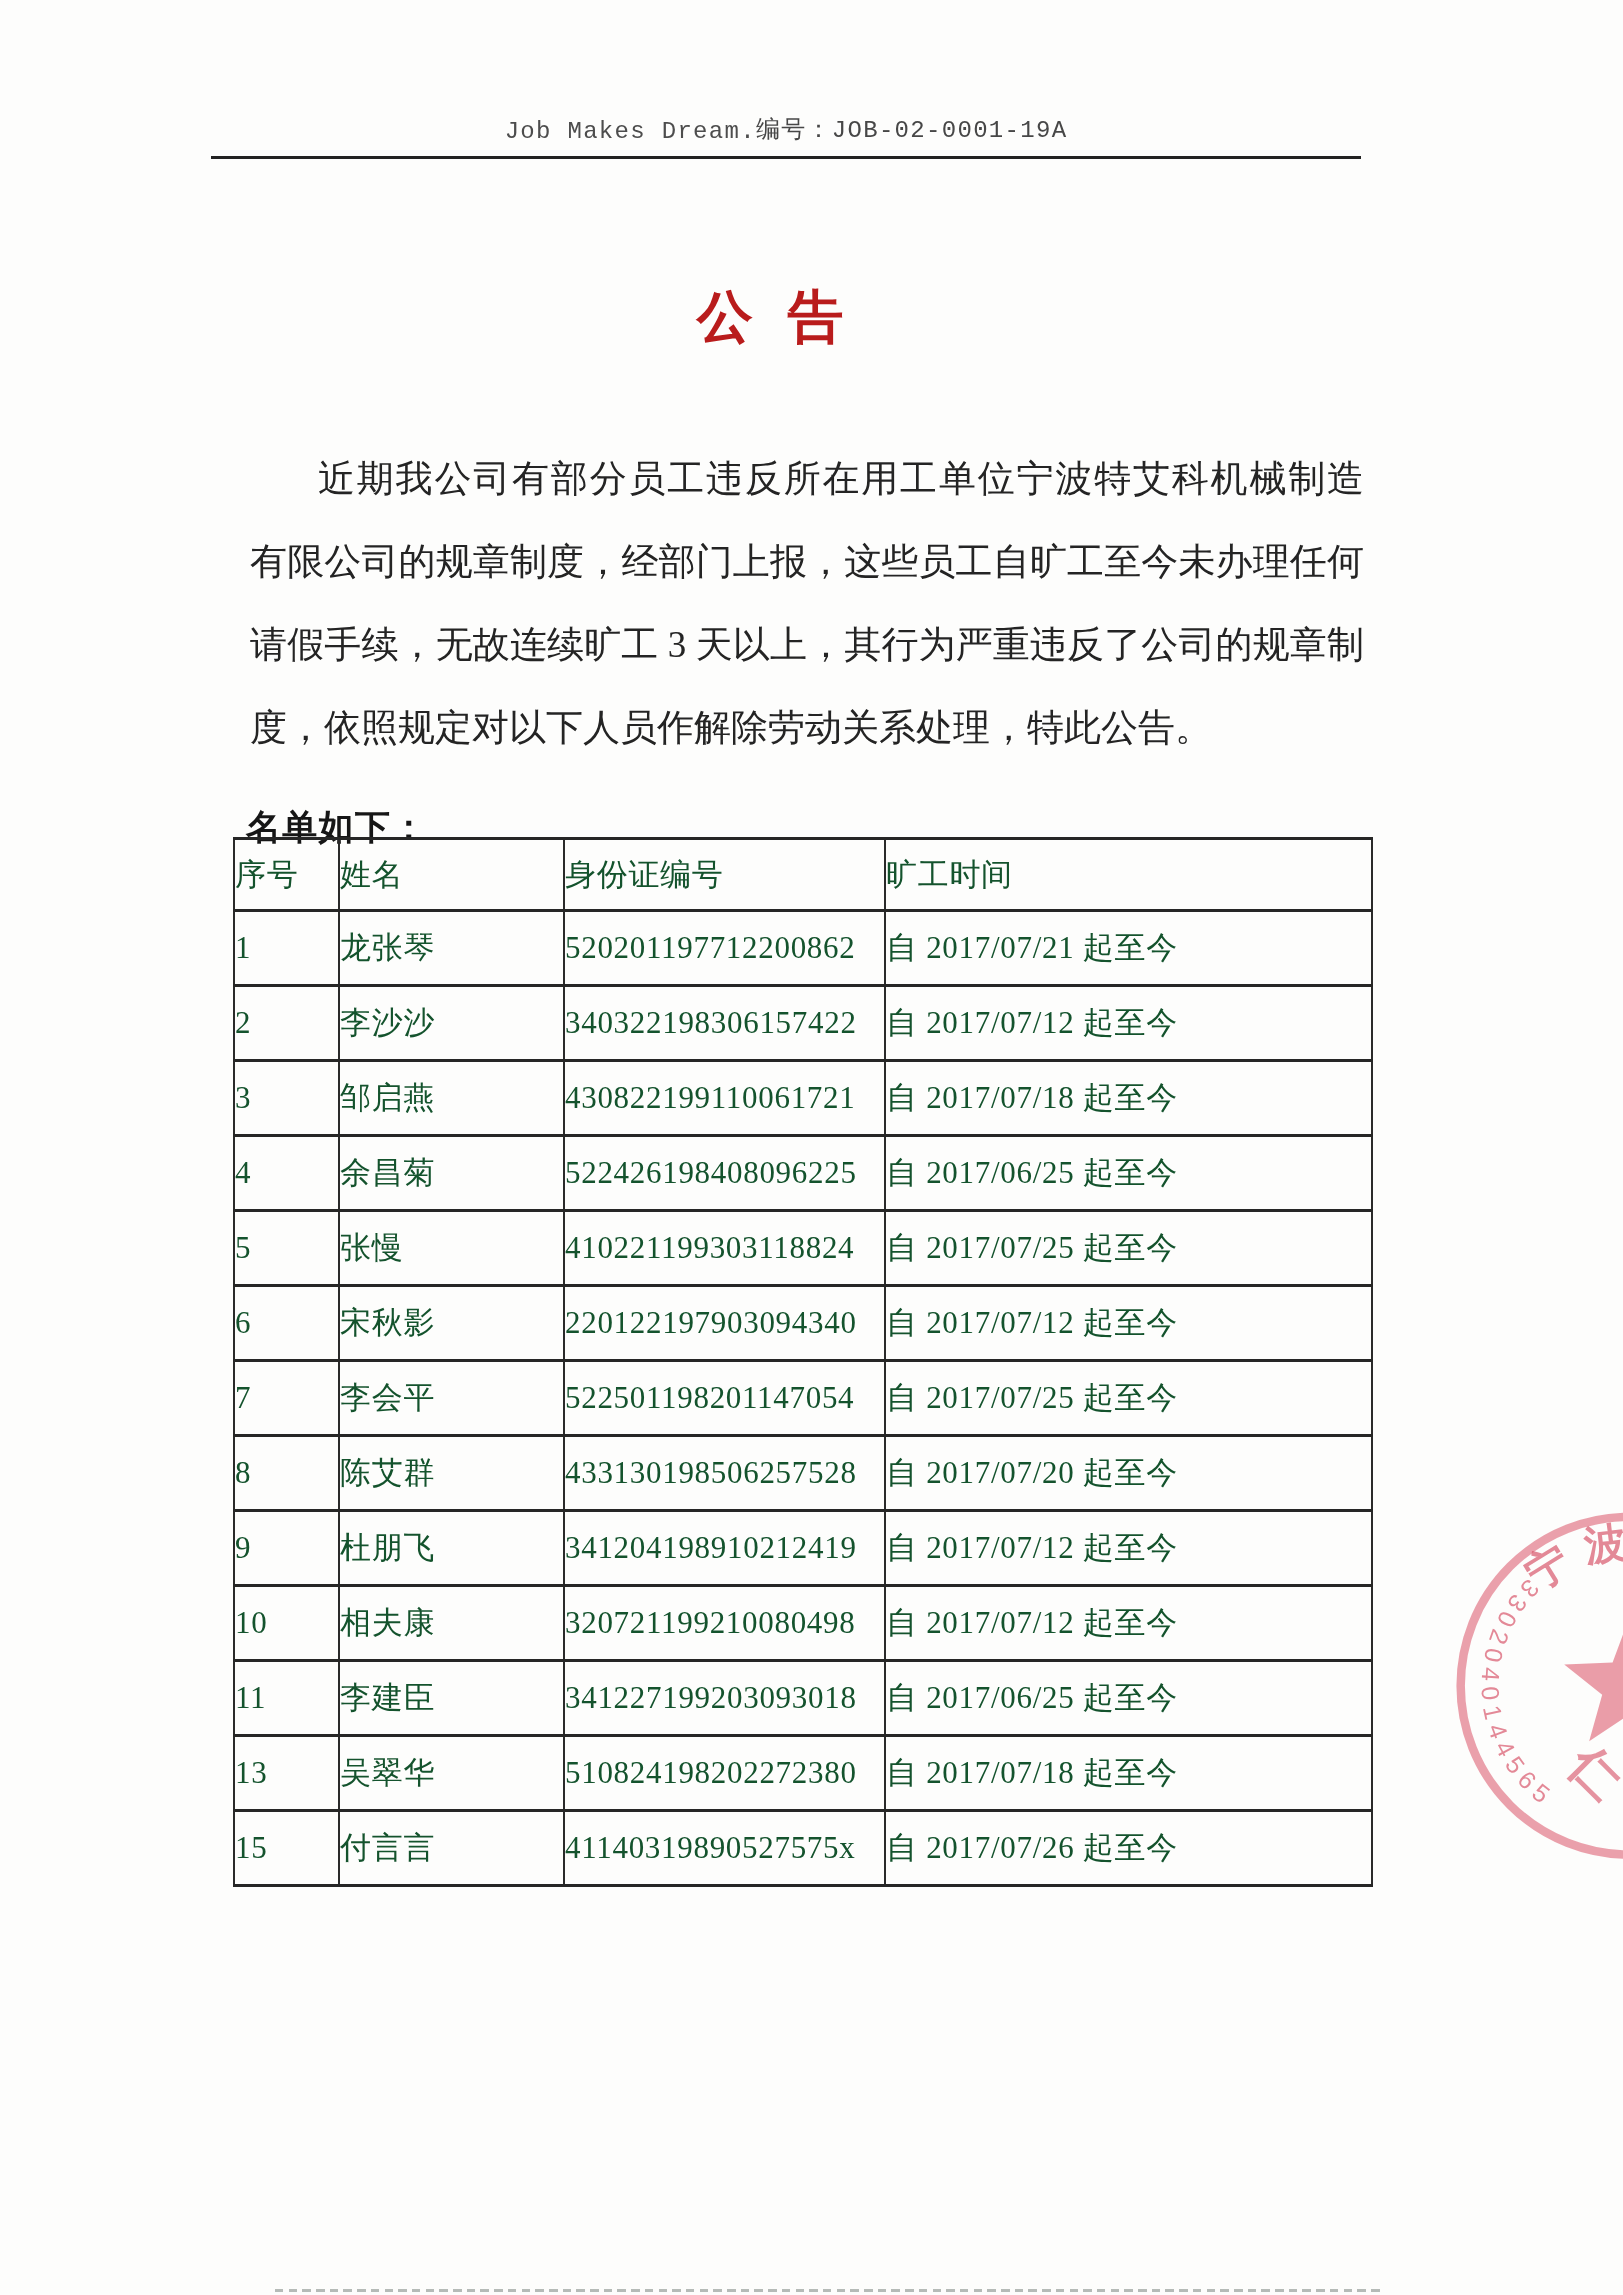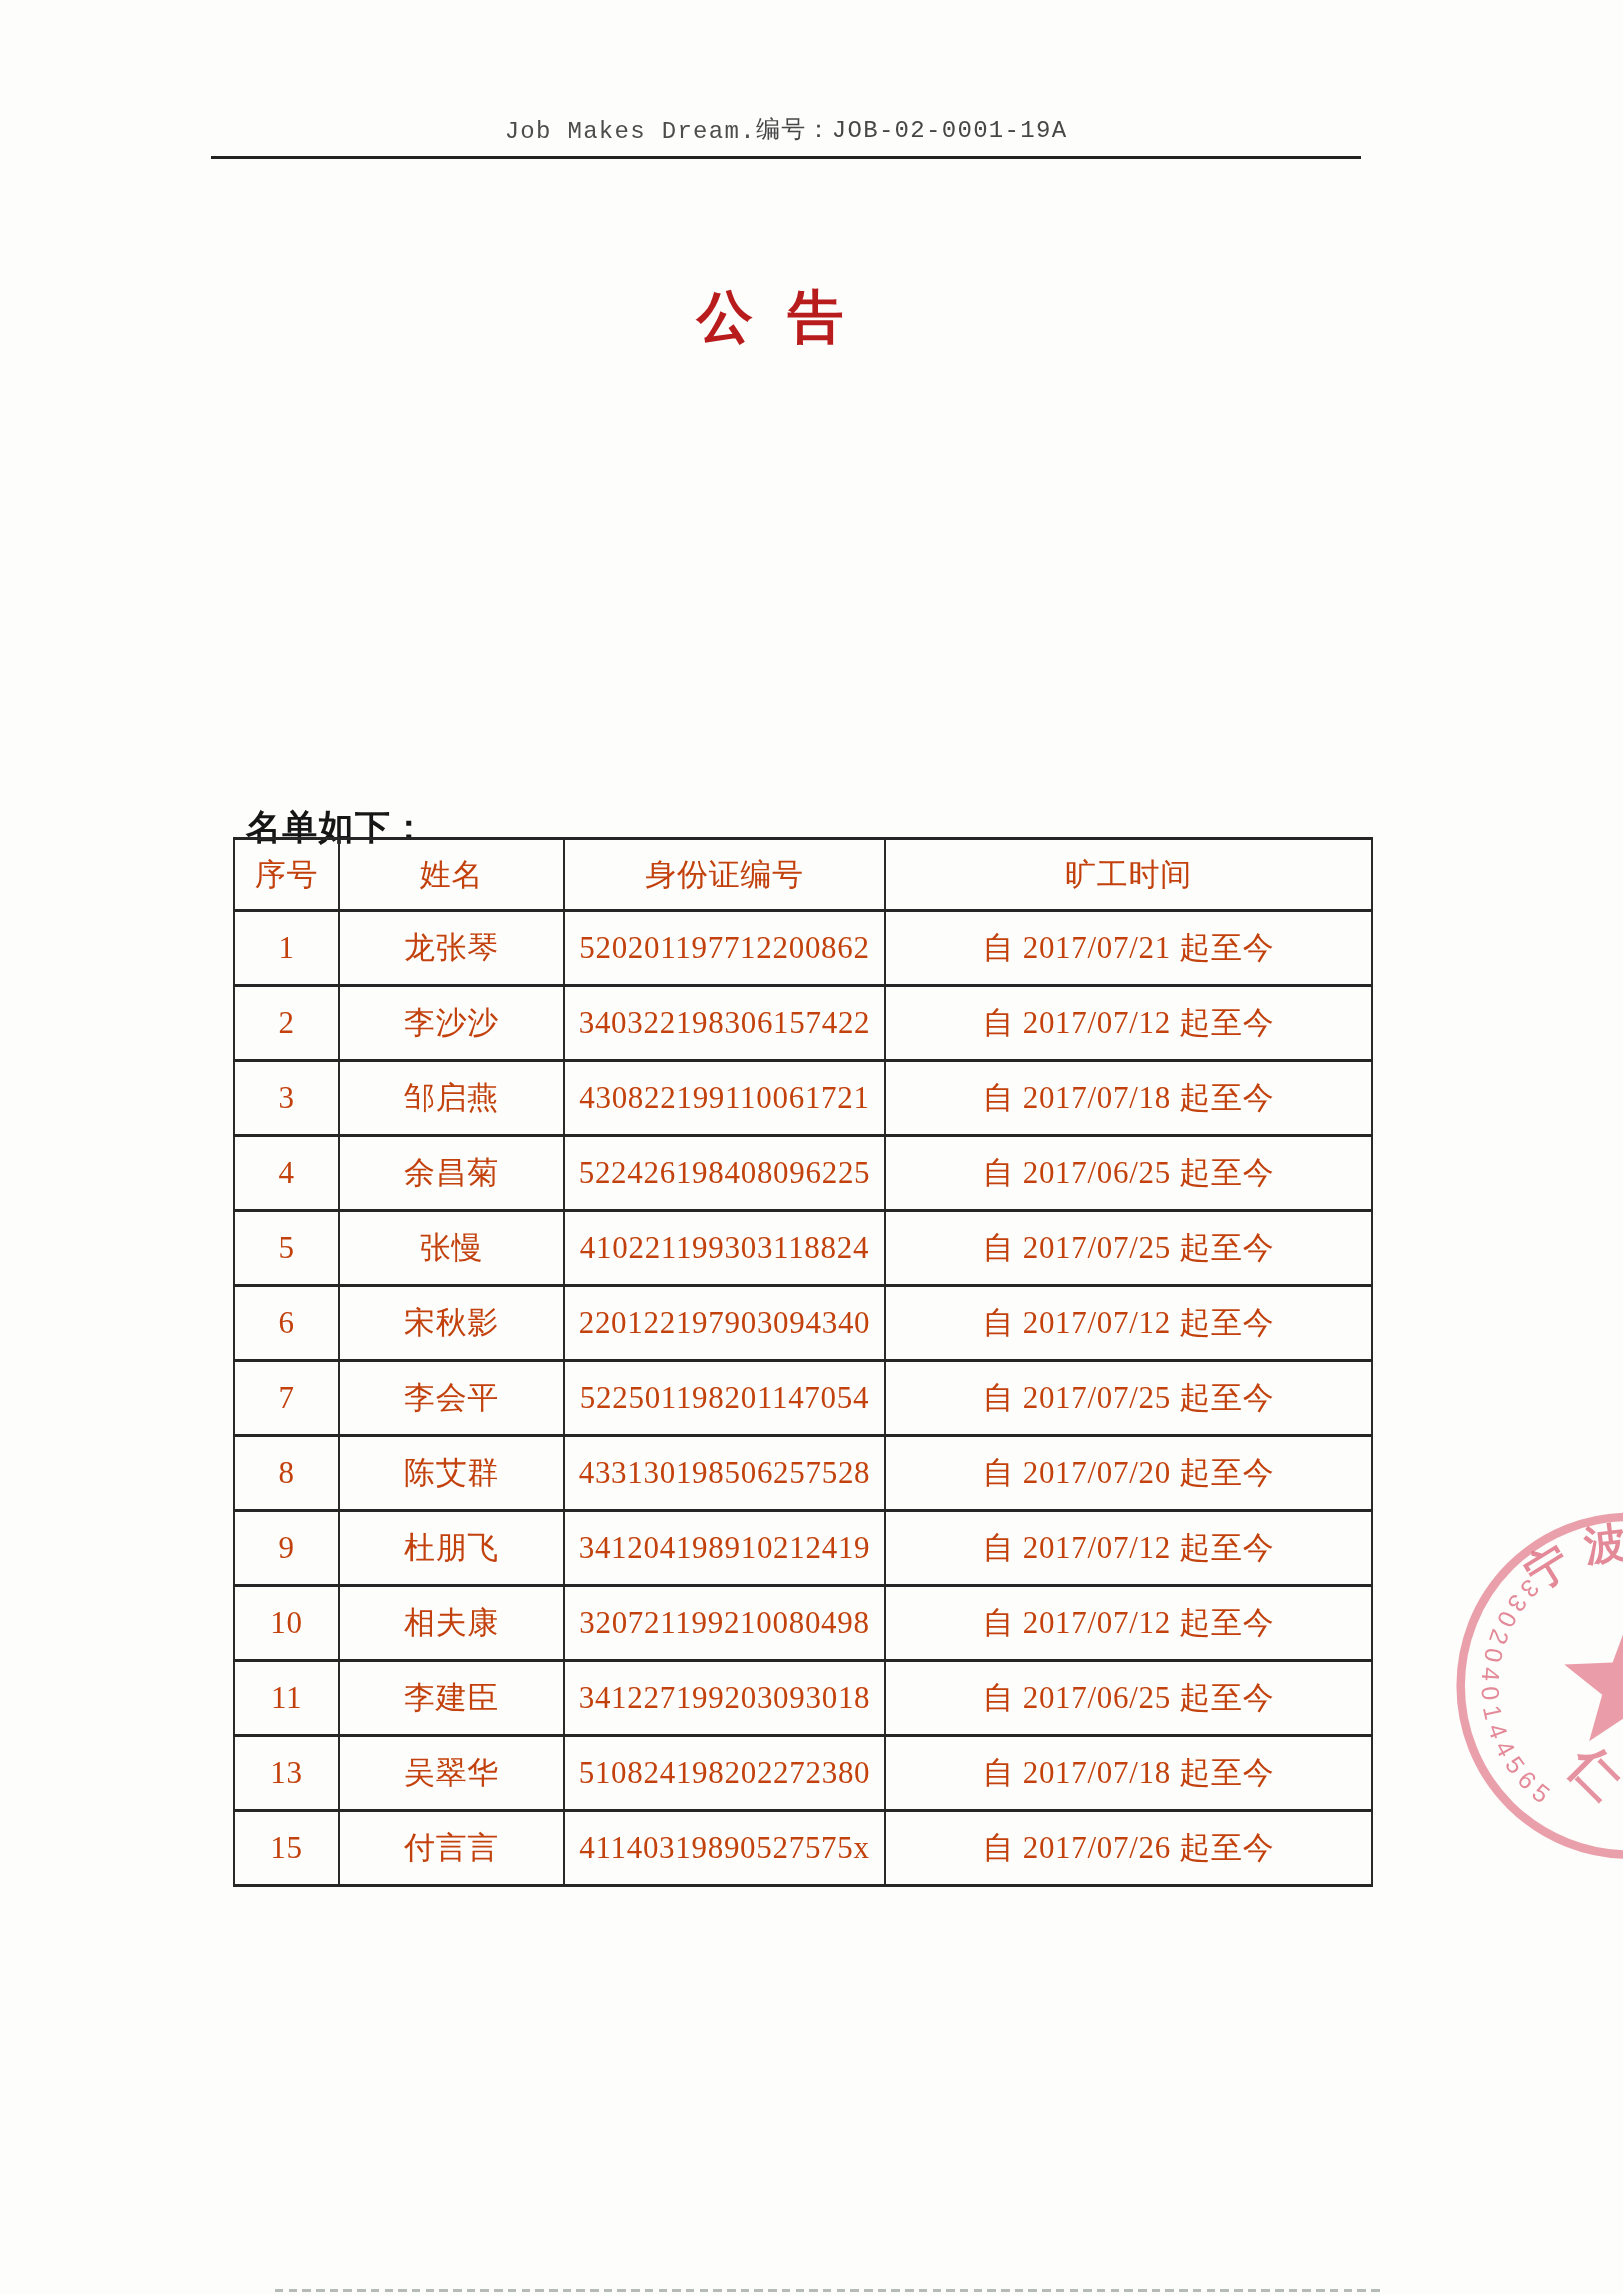--- a/index.html
+++ b/index.html
@@ -42,21 +42,21 @@
   
   .list-label{
     position:absolute;left:246px;top:780px;
     font-family:Liberation Sans, sans-serif;
     font-size:35px;font-weight:bold;color:#161616;letter-spacing:1.3px;margin-top:24px;
   }
   
   .notice-table{
     position:absolute;left:233px;top:837px;width:1138px;
     border-collapse:collapse;table-layout:fixed;
-    font-size:31px;color:#c2410c;text-align:center;
+    font-size:31px;color:#14532d;text-align:left;
   }
   .notice-table th,.notice-table td{
     border-left:2px solid #2a2a2a;border-right:2px solid #2a2a2a;
     border-top:3.3px solid #262626;border-bottom:3.3px solid #262626;
     font-weight:normal;padding:0;letter-spacing:0.7px;
     overflow:hidden;
   }
   .notice-table thead tr{height:72px;}
   .notice-table tbody tr{height:75px;}
   
@@ -81,20 +81,26 @@
 
 <div class="page">
 
   <div class="doc-header">
     <span class="slogan">Job Makes Dream.</span>
     <span class="doc-no">编号：JOB-02-0001-19A</span>
   </div>
 
   <div class="doc-title">公 告</div>
 
+  <div class="doc-body">
+    <div class="line indent">近期我公司有部分员工违反所在用工单位宁波特艾科机械制造</div>
+    <div class="line">有限公司的规章制度，经部门上报，这些员工自旷工至今未办理任何</div>
+    <div class="line">请假手续，无故连续旷工 3 天以上，其行为严重违反了公司的规章制</div>
+    <div class="line last">度，依照规定对以下人员作解除劳动关系处理，特此公告。</div>
+  </div>
 
   <div class="list-label">名单如下：</div>
 
   <table class="notice-table">
     <colgroup>
       <col style="width:105px">
       <col style="width:225px">
       <col style="width:321px">
       <col style="width:487px">
     </colgroup>

